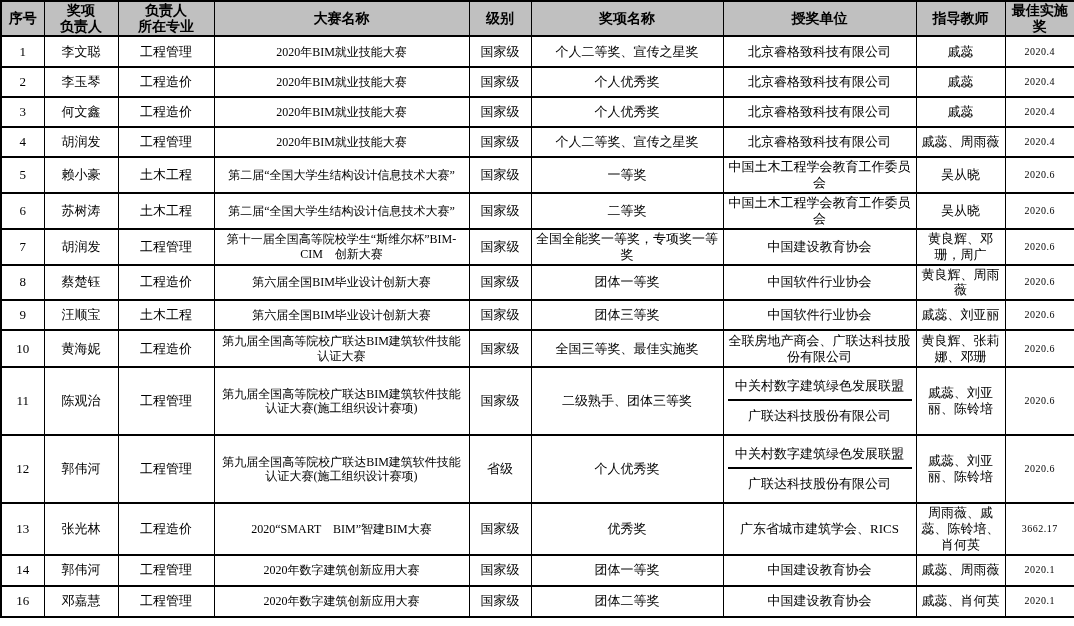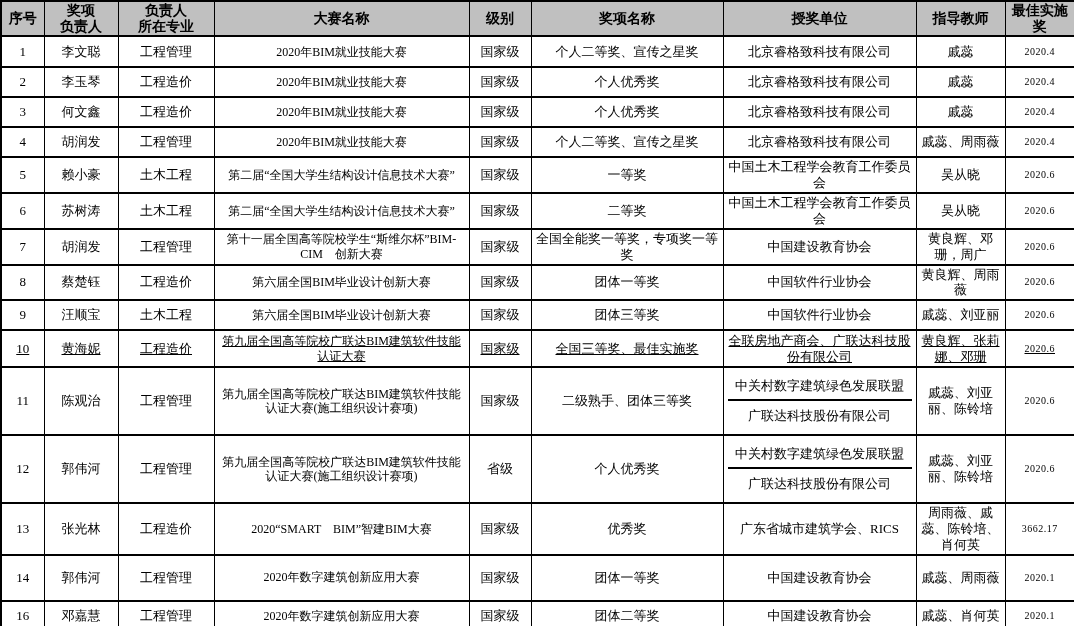--- a/index.html
+++ b/index.html
@@ -149,21 +149,21 @@
         <td class="f0">9</td>
         <td class="f1">汪顺宝</td>
         <td class="f2">土木工程</td>
         <td class="f3">第六届全国BIM毕业设计创新大赛</td>
         <td class="f4">国家级</td>
         <td class="f5">团体三等奖</td>
         <td class="f6">中国软件行业协会</td>
         <td class="f7">戚蕊、刘亚丽</td>
         <td class="f8">2020.6</td>
       </tr>
-      <tr style="height: 37px; text-decoration: underline;">
+      <tr style="height: 37px;">
         <td class="f0">10</td>
         <td class="f1">黄海妮</td>
         <td class="f2">工程造价</td>
         <td class="f3">第九届全国高等院校广联达BIM建筑软件技能认证大赛</td>
         <td class="f4">国家级</td>
         <td class="f5">全国三等奖、最佳实施奖</td>
         <td class="f6">全联房地产商会、广联达科技股份有限公司</td>
         <td class="f7">黄良辉、张莉娜、邓珊</td>
         <td class="f8">2020.6</td>
       </tr>
@@ -199,21 +199,21 @@
         <td class="f0">13</td>
         <td class="f1">张光林</td>
         <td class="f2">工程造价</td>
         <td class="f3">2020“SMART　BIM”智建BIM大赛</td>
         <td class="f4">国家级</td>
         <td class="f5">优秀奖</td>
         <td class="f6">广东省城市建筑学会、RICS</td>
         <td class="f7">周雨薇、戚蕊、陈铃培、肖何英</td>
         <td class="f8">3662.17</td>
       </tr>
-      <tr style="height: 46px;">
+      <tr style="height: 31px;">
         <td class="f0">14</td>
         <td class="f1">郭伟河</td>
         <td class="f2">工程管理</td>
         <td class="f3">2020年数字建筑创新应用大赛</td>
         <td class="f4">国家级</td>
         <td class="f5">团体一等奖</td>
         <td class="f6">中国建设教育协会</td>
         <td class="f7">戚蕊、周雨薇</td>
         <td class="f8">2020.1</td>
       </tr>

